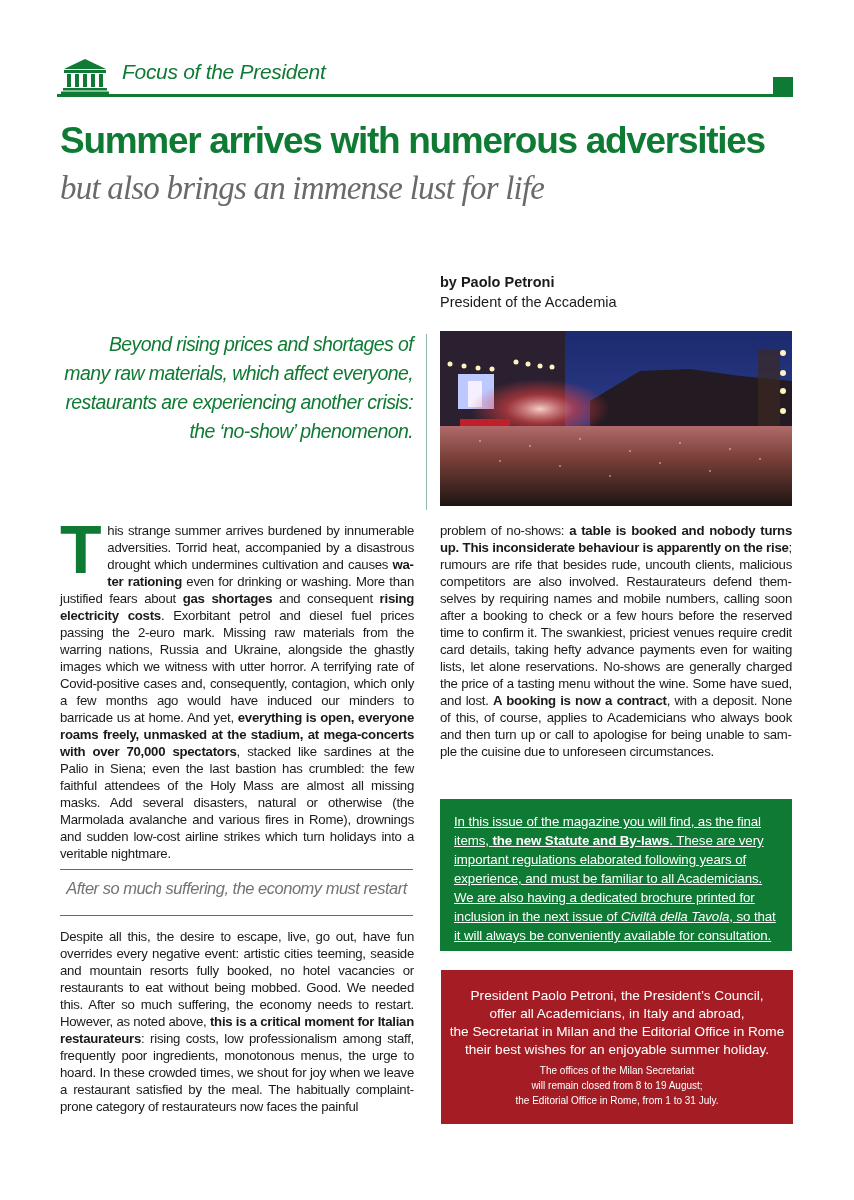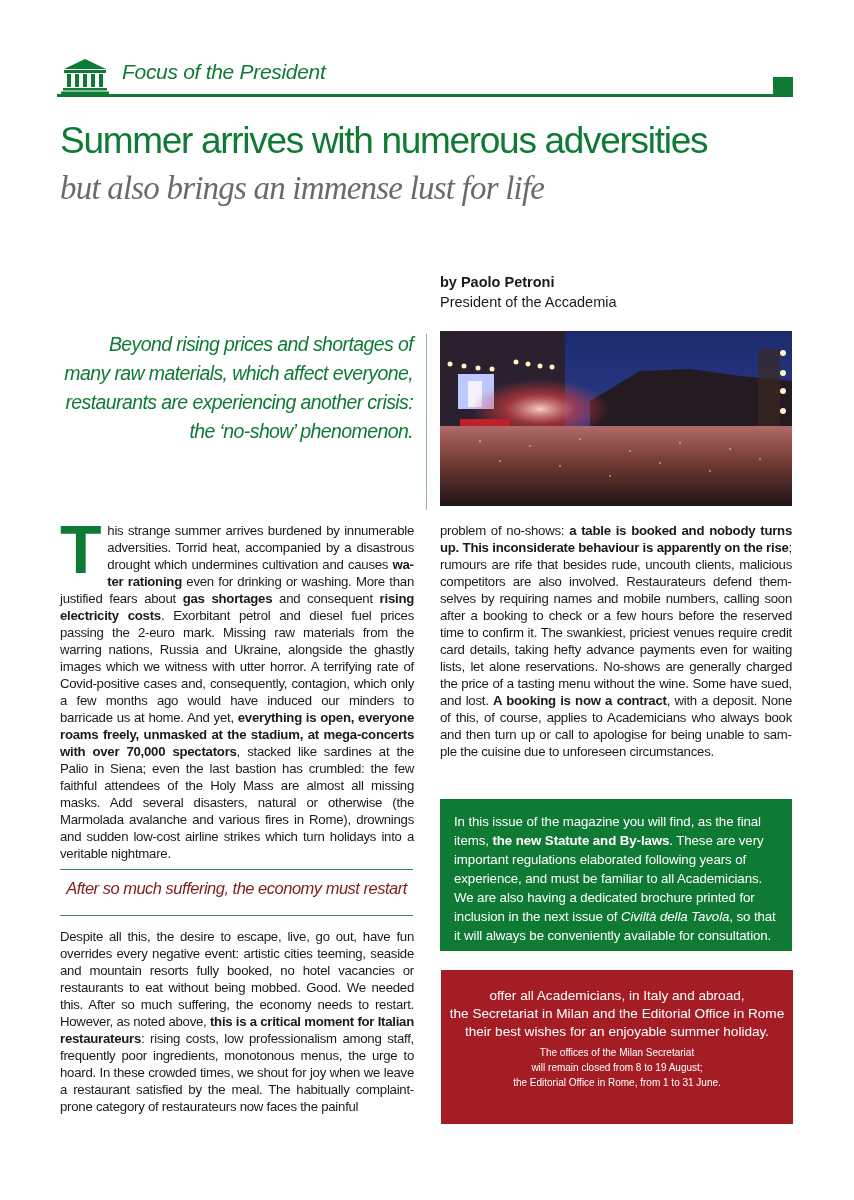--- a/index.html
+++ b/index.html
@@ -6,21 +6,21 @@
   body { width:854px; height:1200px; position:relative; overflow:hidden;
          font-family:"Liberation Sans", "DejaVu Sans", sans-serif; color:#1a1a1a; }
 
   
   .hdr-icon { position:absolute; left:60px; top:58px; width:50px; height:36px; }
   .hdr-title { position:absolute; left:122px; top:60px; font-size:21px; font-style:italic;
                color:#0f7a33; letter-spacing:-0.3px; font-family:"Liberation Sans", sans-serif; }
   .hdr-rule { position:absolute; left:57px; top:94px; width:736px; height:3px; background:#0f7a33; }
   .hdr-square { position:absolute; left:773px; top:77px; width:20px; height:19px; background:#0f7a33; }
 
-  .title { position:absolute; left:60px; top:120px; font-size:37px; font-weight:normal;
+  .title { position:absolute; left:60px; top:120px; font-size:37px; font-weight:bold;
            color:#0f7a33; letter-spacing:-1.3px; white-space:nowrap; }
   .subtitle { position:absolute; left:60px; top:170px; font-size:33px; font-style:italic;
               color:#6a6a6a; letter-spacing:-0.8px; white-space:nowrap;font-family:Liberation Serif, serif; }
 
   .byline { position:absolute; left:440px; top:272px; font-size:14.5px; line-height:20px; }
   .byline .author { font-weight:bold; display:block; }
   .byline .role { display:block; }
 
   .pull { position:absolute; left:60px; top:330px; width:353px; text-align:right;
           font-size:19.5px; line-height:29px; font-style:italic; color:#0f7a33; letter-spacing:-0.6px; }
@@ -36,25 +36,25 @@
   .col b { font-weight:bold; }
   .col-left-1 { left:60px; top:522px; width:354px; }
   .col-left-2 { left:60px; top:928px; width:354px; }
   .col-right { left:440px; top:522px; width:352px; }
 
   .dropcap { float:left; font-size:68px; line-height:52px; font-weight:bold; color:#0f7a33;
              margin:1px 6px 0 0; height:52px; }
 
   .section-rule { position:absolute; left:60px; width:353px; height:1px; background:#2f8a58; }
   .section-head { position:absolute; left:60px; top:879px; width:353px; text-align:center;
-                  font-size:16.5px; font-style:italic; color:#7f1d1d; letter-spacing:-0.5px; }
+                  font-size:16.5px; font-style:italic; color:#737373; letter-spacing:-0.5px; }
 
   .green-box { position:absolute; left:440px; top:799px; width:352px; height:152px;
                background:#0f7a33; color:#ffffff; box-sizing:border-box; padding:13px 12px 0 14px;
-               font-size:13.3px; line-height:19px; text-align:left; letter-spacing:-0.1px; }
+               font-size:13.3px; line-height:19px; text-align:left; letter-spacing:-0.1px;text-decoration:underline; }
   .green-box b { font-weight:bold; }
   .green-box i { font-style:italic; }
 
   .red-box { position:absolute; left:441px; top:970px; width:352px; height:154px; background:#a51d24;
              color:#ffffff; text-align:center; box-sizing:border-box; padding:17px 6px 0 6px; }
   .red-box .main { font-size:13.6px; line-height:18px; }
   .red-box .main span { display:block; }
   .red-box .small { margin-top:4px; font-size:10px; line-height:15px; }
   .red-box .small span { display:block; }
 </style>
@@ -166,22 +166,23 @@
 <div class="col col-right">
   <p id="p3"><span>problem of no-shows: </span><b>a table is booked and nobody turns up. This inconsiderate behaviour is apparently on the rise</b><span>; rumours are rife that besides rude, uncouth clients, malicious competitors are also involved. Restaurateurs defend them­selves by requiring names and mobile numbers, calling soon after a booking to check or a few hours before the reserved time to confirm it. The swankiest, priciest venues require cred­it card details, taking hefty advance payments even for wait­ing lists, let alone reservations. No-shows are generally charged the price of a tasting menu without the wine. Some have sued, and lost. </span><b>A booking is now a contract</b><span>, with a deposit. None of this, of course, applies to Academicians who always book and then turn up or call to apologise for being unable to sam­ple the cuisine due to unforeseen circumstances.</span></p>
 </div>
 
 <div class="green-box">
   <span>In this issue of the magazine you will find, as the final items, </span><b>the new Statute and By-laws</b><span>. These are very important regulations elaborated following years of experience, and must be familiar to all Academicians. We are also having a dedicated brochure printed for inclusion in the next issue of </span><i>Civiltà della Tavola</i><span>, so that it will always be conveniently available for consultation.</span>
 </div>
 
 <div class="red-box">
   <div class="main">
+    <span>President Paolo Petroni, the President’s Council,</span>
     <span>offer all Academicians, in Italy and abroad,</span>
     <span>the Secretariat in Milan and the Editorial Office in Rome</span>
     <span>their best wishes for an enjoyable summer holiday.</span>
   </div>
   <div class="small">
     <span>The offices of the Milan Secretariat</span>
     <span>will remain closed from 8 to 19 August;</span>
-    <span>the Editorial Office in Rome, from 1 to 31 June.</span>
+    <span>the Editorial Office in Rome, from 1 to 31 July.</span>
   </div>
 </div>
 
 </body></html>

